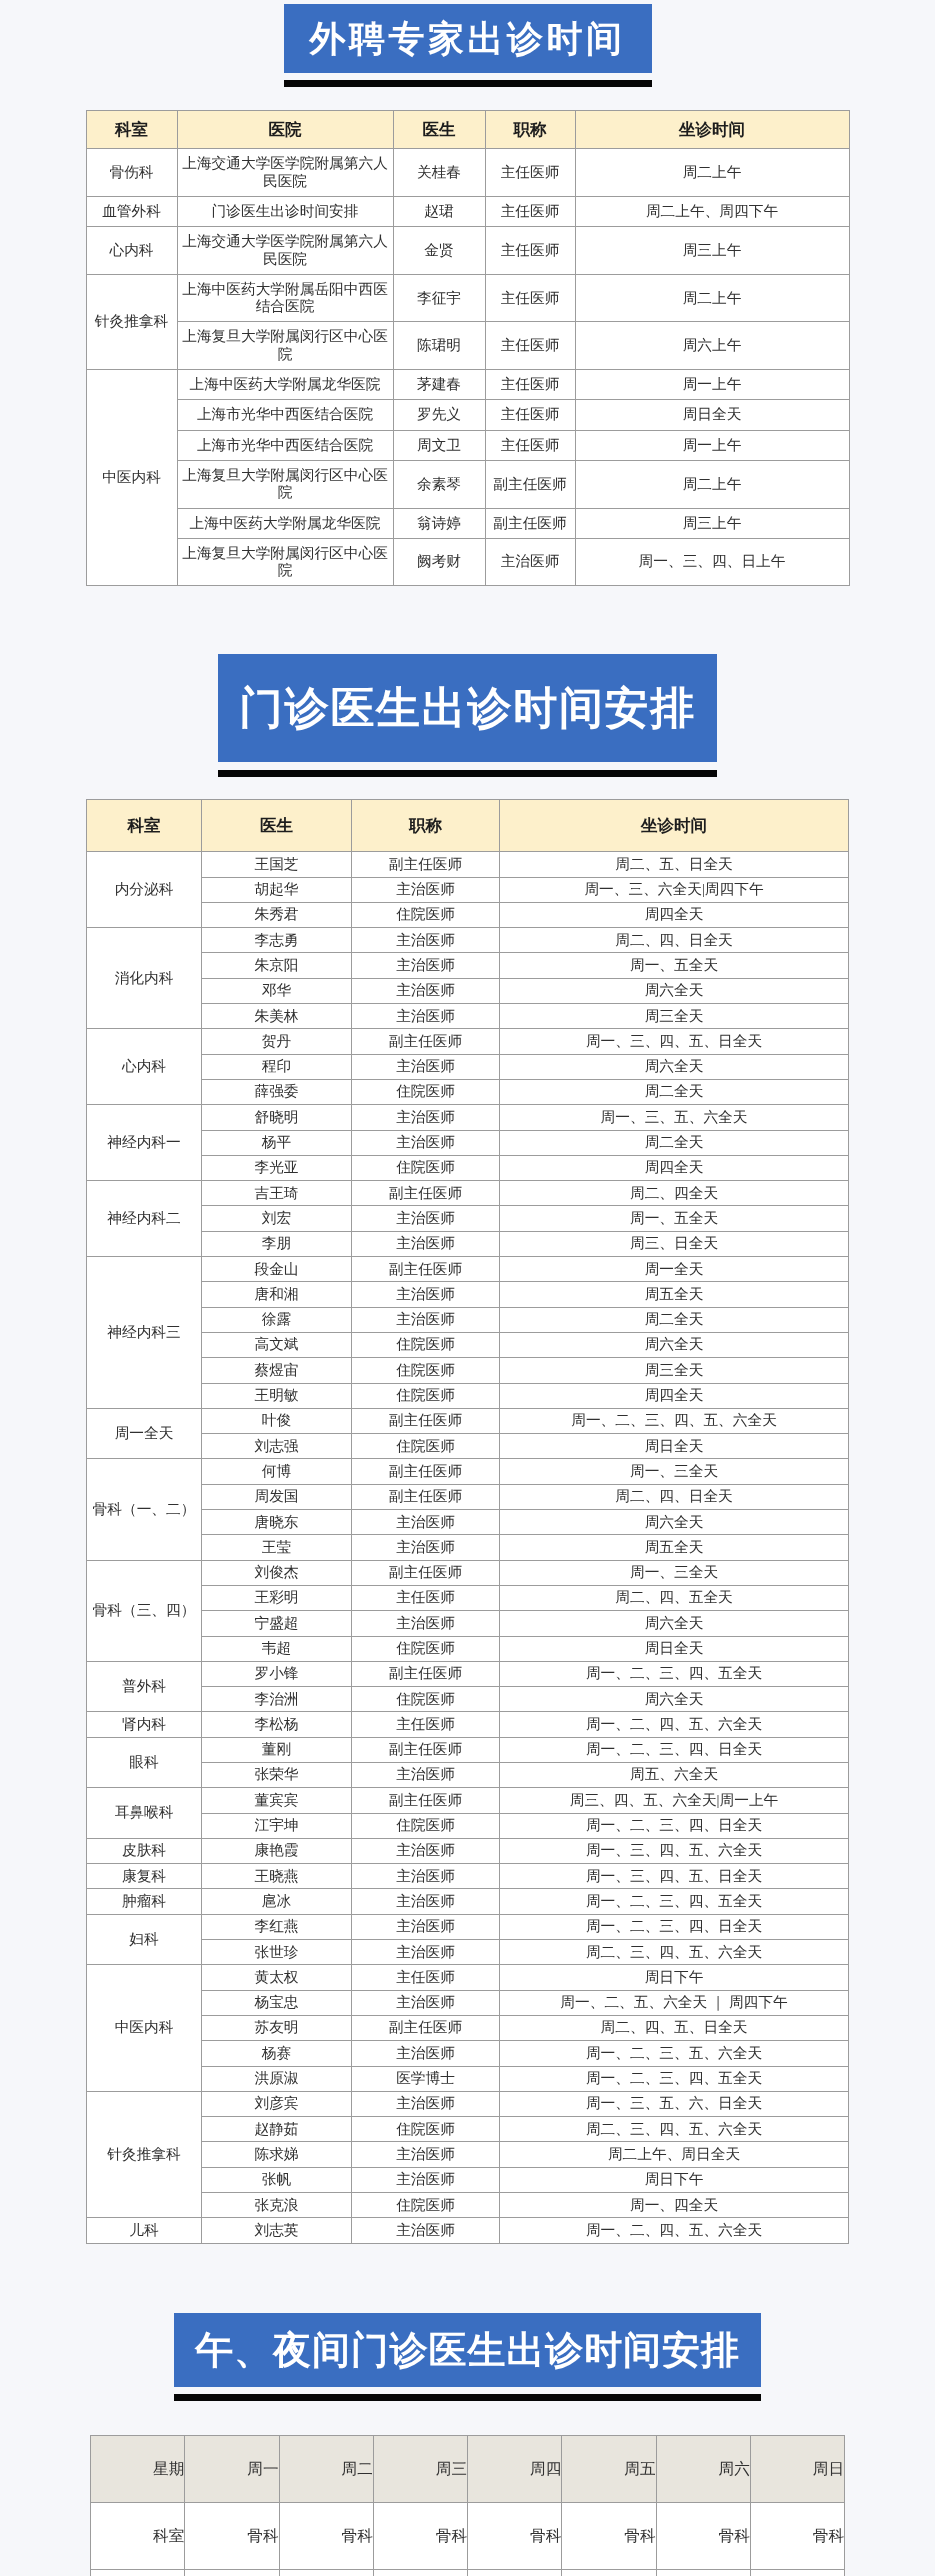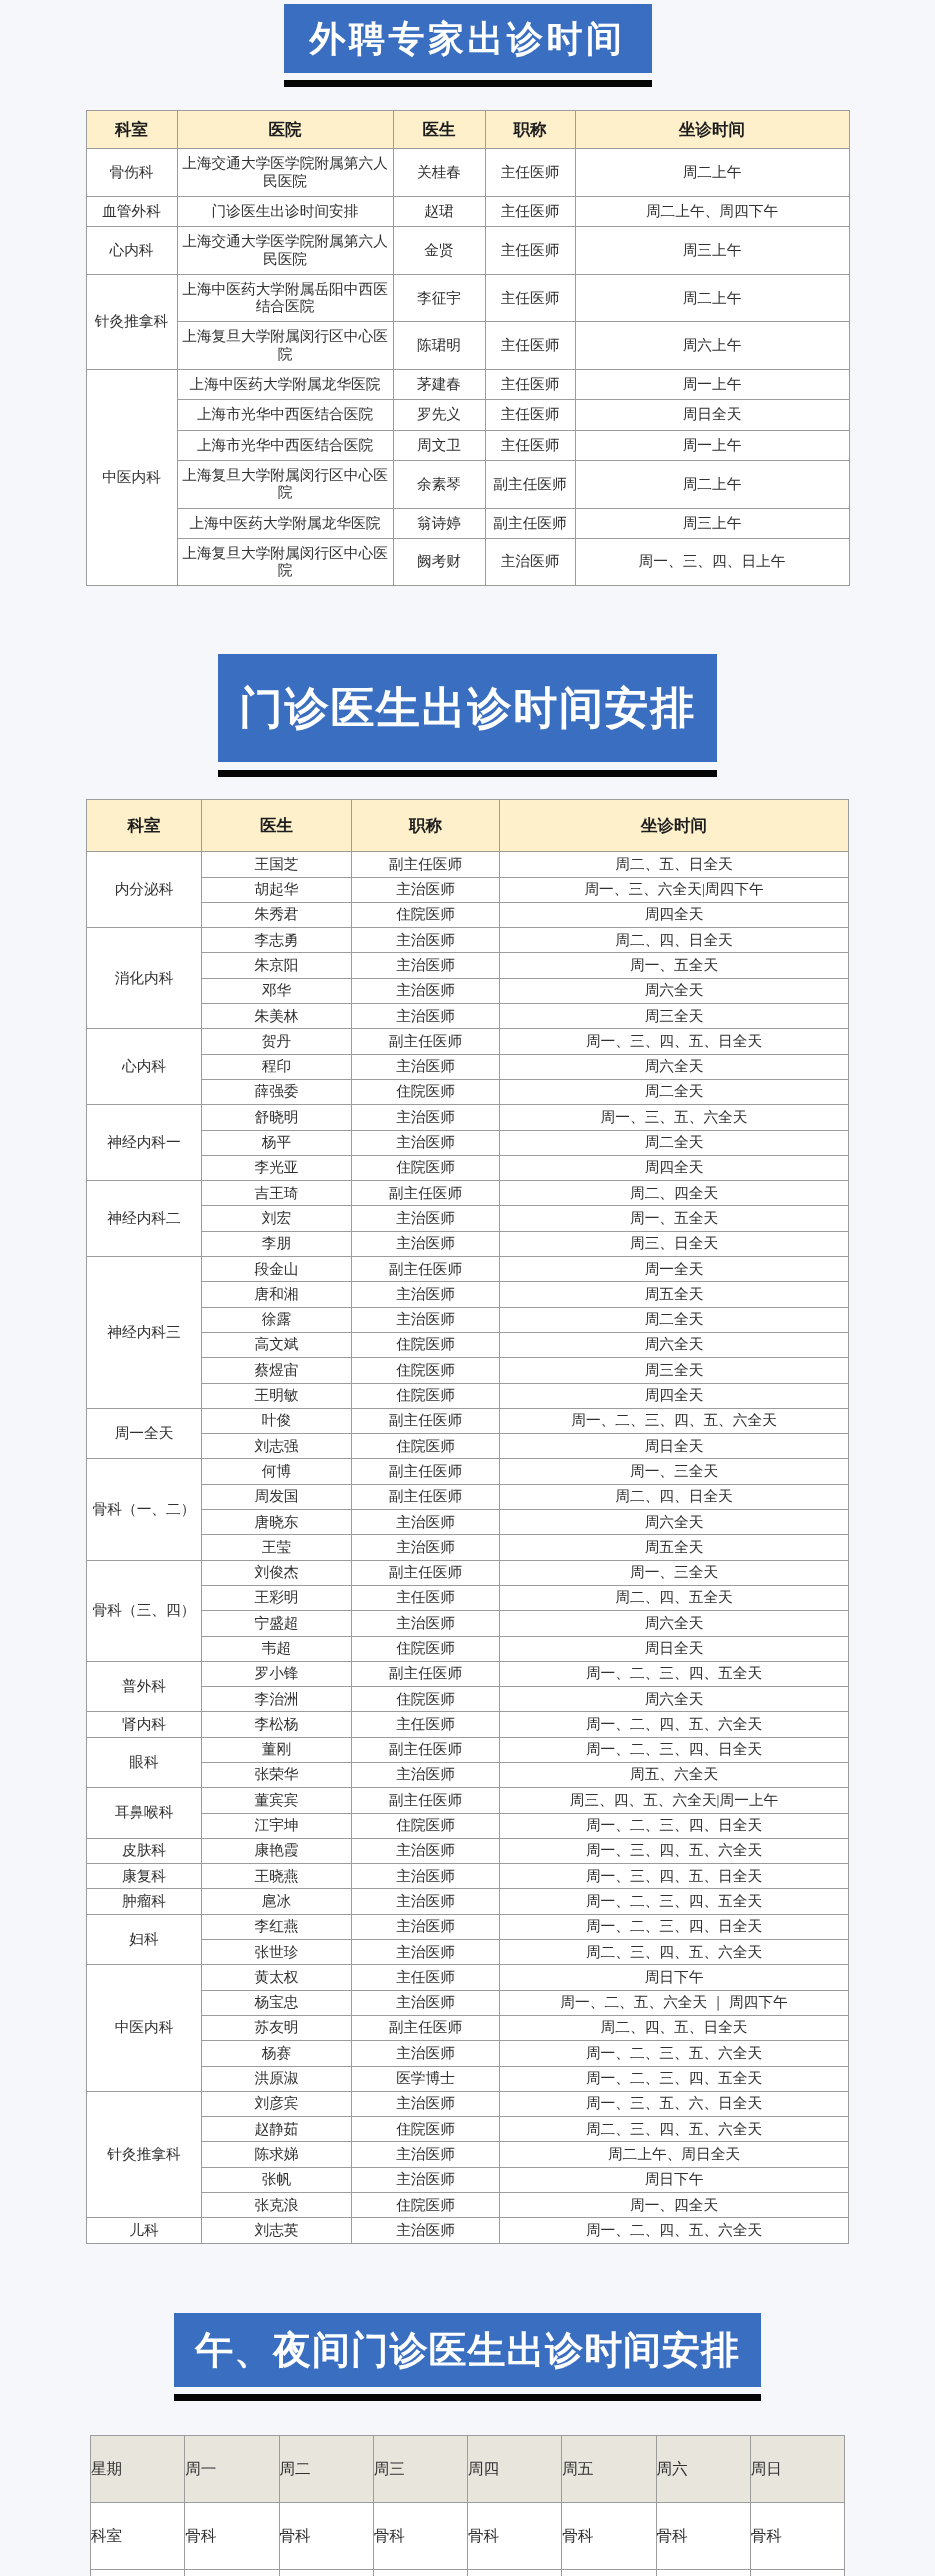--- a/index.html
+++ b/index.html
@@ -39,21 +39,21 @@
 
   .tbl-1{margin-top:22.5px;}
   .tbl-1 th{padding:7.8px 0;}
   .tbl-1 td{padding:6px 0;}
 
   .tbl-2{margin-top:21.7px;}
   .tbl-2 th{padding:14.7px 0;}
   .tbl-2 td{padding:3.5px 0;}
 
   .tbl-3{width:755px;margin-top:34px;border:0.9px solid #6f6f6f;}
-  .tbl-3 td{border:0.9px solid #9c9c9c;text-align:left;font-size:15.6px;padding:22.5px 0;}
+  .tbl-3 td{border:0.9px solid #9c9c9c;text-align:right;font-size:15.6px;padding:22.5px 0;}
   .tbl-3 tr.hdr td{background:#e8e5dd;}
 </style>
 </head>
 <body>
 
 <div class="page">
 
   <section>
     <div class="banner-wrap">
       <h1 class="banner banner-1">外聘专家出诊时间</h1>

